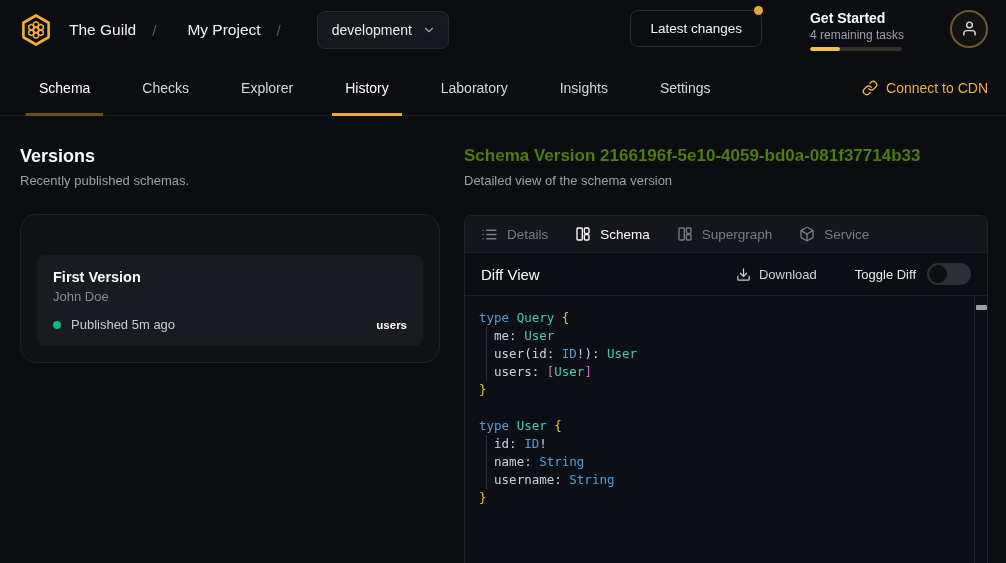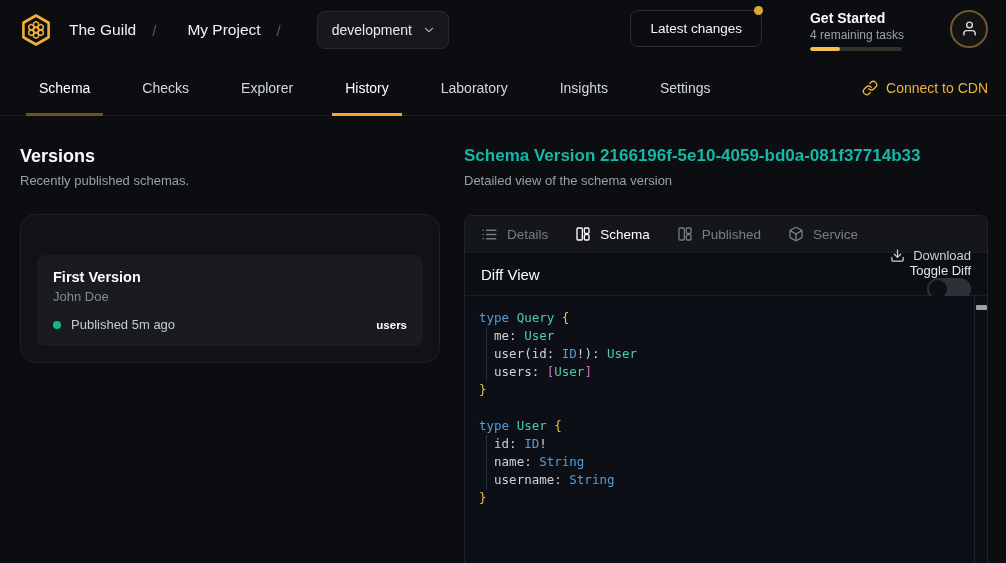--- a/index.html
+++ b/index.html
@@ -83,21 +83,21 @@
   .version-item {
     margin-top:24px; background:#191b21; border-radius:8px; padding:14px 16px; cursor:pointer;
   }
   .vi-name { font-size:14.5px; font-weight:600; color:#fafbfc; }
   .vi-author { font-size:13px; color:#868b92; margin-top:4px; }
   .vi-row { margin-top:13px; display:flex; align-items:center; }
   .vi-dot { width:8px; height:8px; border-radius:50%; background:#12b981; margin-right:10px; }
   .vi-status { font-size:13px; color:#c7cbd1; }
   .vi-service { margin-left:auto; font-size:11.5px; font-weight:700; color:#ffffff; }
 
-  .detail-title { font-size:17px; font-weight:600; color:#14b8a6; white-space:nowrap; }
+  .detail-title { font-size:17px; font-weight:600; color:#4d7c0f; white-space:nowrap; }
   .detail-sub { font-size:13px; color:#9aa0a8; margin-top:7px; }
 
   .detail-panel {
     margin-top:27px; border:1px solid #1f242c; border-bottom:none;
     border-radius:8px 8px 0 0; height:420px; display:flex; flex-direction:column;
     overflow:hidden;
   }
   .panel-tabs {
     height:37px; flex:none; background:#14161b; border-bottom:1px solid #1c2026;
     display:flex; align-items:center; padding-left:16px;
@@ -105,21 +105,21 @@
   .panel-tab {
     display:flex; align-items:center; gap:9px; margin-right:27px;
     font-size:13.5px; color:#787d85; cursor:pointer;
   }
   .panel-tab.active { color:#ffffff; font-weight:500; }
   .diff-row {
     height:43px; flex:none; background:#0b0e12; border-bottom:1px solid #1c2026;
     display:flex; align-items:center; padding:0 16px;
   }
   .diff-title { font-size:15px; font-weight:400; color:#fafbfc; }
-  .diff-actions { margin-left:auto; display:flex; align-items:flex-end;flex-direction:column; }
+  .diff-actions { margin-left:auto; display:flex; align-items:center; }
   .download-btn { display:flex; align-items:center; gap:8px; color:#ced2d7; font-size:13px; cursor:pointer; }
   .toggle-label { margin-left:38px; font-size:13px; color:#e4e7ea; }
   .toggle {
     margin-left:11px; width:44px; height:22px; border-radius:11px; background:#2d3036;
     position:relative; cursor:pointer;
   }
   .toggle-knob {
     position:absolute; top:2px; left:2px; width:18px; height:18px; border-radius:50%;
     background:#0d0f13;
   }
@@ -269,21 +269,21 @@
             <span>Schema</span>
           </div>
           <div class="panel-tab">
             <span>
               <svg width="16" height="16" viewBox="0 0 24 24" fill="none" stroke="currentColor" stroke-width="2" stroke-linejoin="round">
                 <rect x="3" y="3" width="8" height="18" rx="1.5"></rect>
                 <rect x="14" y="3" width="7" height="8" rx="1.5"></rect>
                 <rect x="14" y="13" width="7" height="8" rx="1.5"></rect>
               </svg>
             </span>
-            <span>Published</span>
+            <span>Supergraph</span>
           </div>
           <div class="panel-tab">
             <span>
               <svg width="16" height="16" viewBox="0 0 24 24" fill="none" stroke="currentColor" stroke-width="2" stroke-linecap="round" stroke-linejoin="round">
                 <path d="M21 16V8a2 2 0 0 0-1-1.73l-7-4a2 2 0 0 0-2 0l-7 4A2 2 0 0 0 3 8v8a2 2 0 0 0 1 1.73l7 4a2 2 0 0 0 2 0l7-4A2 2 0 0 0 21 16z"></path>
                 <polyline points="3.27 6.96 12 12.01 20.73 6.96"></polyline>
                 <line x1="12" y1="22.08" x2="12" y2="12"></line>
               </svg>
             </span>
             <span>Service</span>

